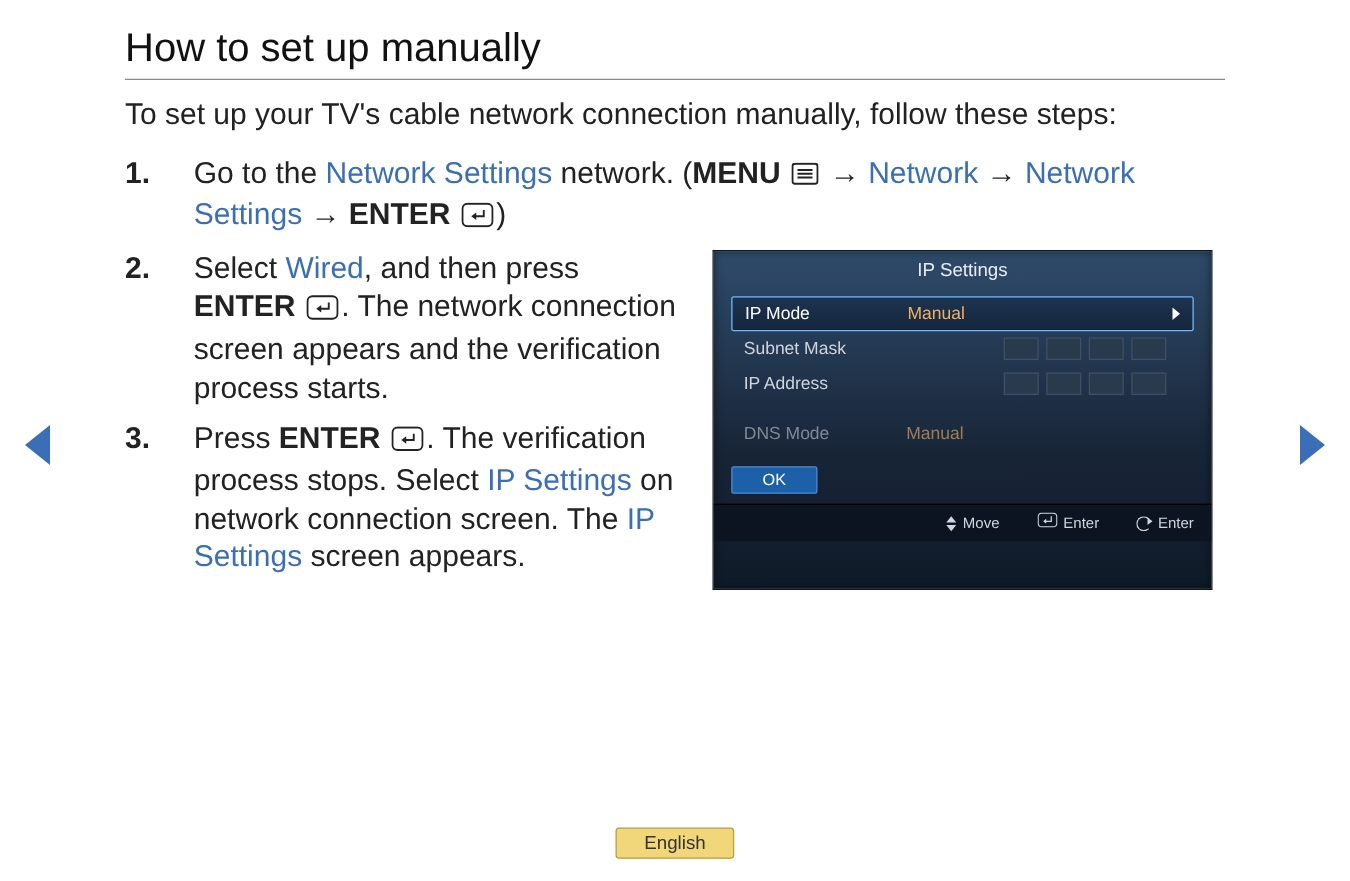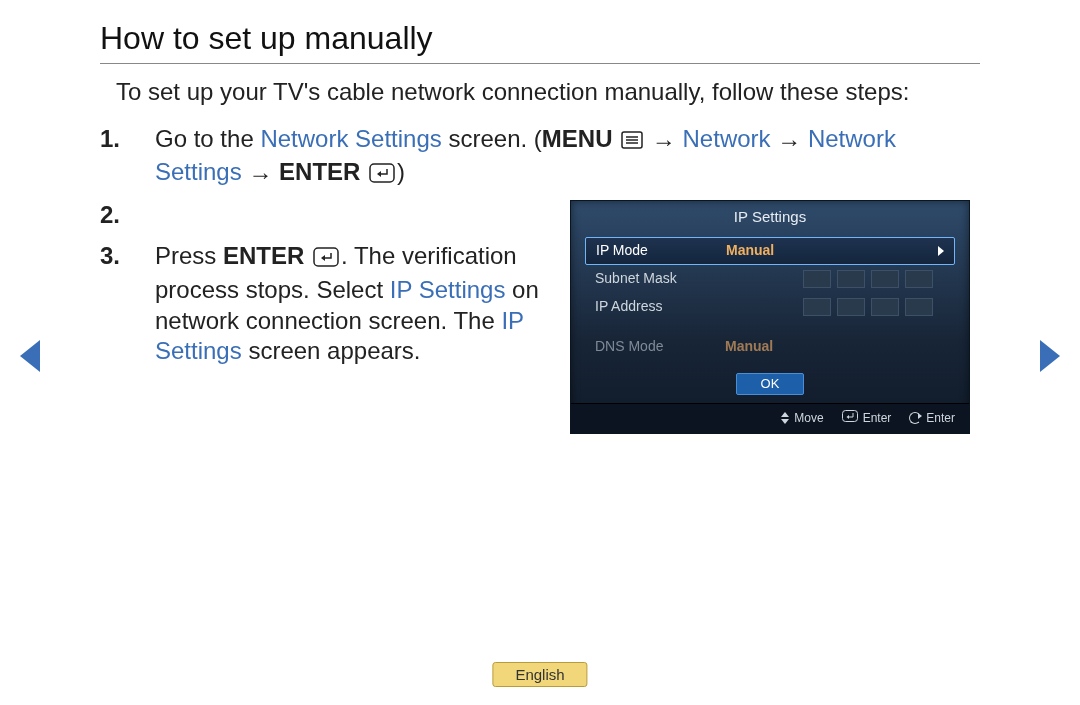--- a/index.html
+++ b/index.html
@@ -18,21 +18,21 @@
   .title {
     font-size: 32px;
     color: #111;
     padding-bottom: 6px;
     border-bottom: 1px solid #888;
     margin-bottom: 12px;
   }
   .intro {
     font-size: 24px;
     color: #222;
-    margin: 14px 0 18px 16px;
+    margin: 14px 0 18px 0;
   }
   .list {
     font-size: 24px;
     color: #222;
     line-height: 1.28;
   }
   .list-row {
     display: flex;
     margin-bottom: 10px;
   }
@@ -110,21 +110,21 @@
     font-size: 15px;
   }
   .panel-body { padding: 0 14px 0 14px; }
   .prow {
     display: flex;
     align-items: center;
     height: 28px;
     padding: 0 10px;
   }
   .prow .plabel { flex: 0 0 130px; }
-  .prow .pvalue { flex: 0 0 110px; font-weight: bold; }
+  .prow .pvalue { flex: 0 0 110px; }
   .prow.sel {
     background: linear-gradient(#1e3350, #14263d);
     border: 1px solid #6fb6ff;
     border-radius: 2px;
     color: #fff;
   }
   .prow.sel .pvalue { color: #f0b060; }
   .prow.dim { color: #7f8a95; }
   .prow.dim .pvalue { color: #b88a5a; opacity: 0.85; }
   .chev {
@@ -139,37 +139,37 @@
     gap: 6px;
     margin-left: auto;
     padding-right: 12px;
   }
   .oct {
     width: 28px; height: 18px;
     background: #2a3a4d;
     border: 1px solid #3c5068;
   }
   .gap { height: 12px; }
-  .ok-row { text-align: center; padding: 12px 0 8px 0; }
+  .ok-row { text-align: left; padding: 12px 0 8px 0; }
   .ok-btn {
     display: inline-block;
     background: #1d5fa8;
     border: 1px solid #4a8fd6;
     color: #fff;
     font-size: 13px;
     padding: 2px 24px;
     border-radius: 2px;
   }
   .panel-footer {
     background: #0b1420;
     border-top: 1px solid #000;
     display: flex;
     justify-content: flex-end;
-    align-items: center;
-    gap: 18px;
+    align-items: flex-end;
+    gap: 30px;
     padding: 6px 14px;
     font-size: 12px;
     color: #cfd6dd;
   }
   .fi { display: flex; align-items: center; gap: 5px; }
   .diamond {
     width: 10px; height: 10px;
     display: inline-block;
     position: relative;
   }
@@ -193,21 +193,21 @@
 
 <div class="content">
   <div class="title">How to set up manually</div>
   <div class="intro">To set up your TV's cable network connection manually, follow these steps:</div>
 
   <div class="list">
 
     <div class="list-row">
       <div class="num">1.</div>
       <div class="item-body">
-        <span>Go to the </span><span class="blue">Network Settings</span><span> screen. (</span><span class="bold">MENU</span>
+        <span>Go to the </span><span class="blue">Network Settings</span><span> network. (</span><span class="bold">MENU</span>
         <span class="icon-menu">
           <svg width="22" height="18">
               <rect x="1" y="1" width="20" height="16" rx="2" fill="none" stroke="#222" stroke-width="1.5"></rect>
               <line x1="5" y1="6" x2="17" y2="6" stroke="#222" stroke-width="1.5"></line>
               <line x1="5" y1="9" x2="17" y2="9" stroke="#222" stroke-width="1.5"></line>
               <line x1="5" y1="12" x2="17" y2="12" stroke="#222" stroke-width="1.5"></line>
             </svg>
         </span>
         <span> → </span><span class="blue">Network</span><span> → </span><span class="blue">Network Settings</span><span> → </span><span class="bold">ENTER</span>
         <span class="icon-enter">
@@ -218,20 +218,30 @@
             </svg>
         </span><span>)</span>
       </div>
     </div>
 
     <div class="row2">
       <div class="steps-col">
 
         <div class="list-row">
           <div class="num">2.</div>
+          <div class="item-body">
+            <span>Select </span><span class="blue">Wired</span><span>, and then press </span><span class="bold">ENTER</span>
+            <span class="icon-enter">
+              <svg width="26" height="20">
+                  <rect x="1" y="1" width="24" height="18" rx="4" fill="none" stroke="#222" stroke-width="1.5"></rect>
+                  <path d="M18 6 v5 h-8" fill="none" stroke="#222" stroke-width="1.5"></path>
+                  <path d="M12 8 l-4 3 l4 3 z" fill="#222"></path>
+                </svg>
+            </span><span>. The network connection screen appears and the verification process starts.</span>
+          </div>
         </div>
 
         <div class="list-row">
           <div class="num">3.</div>
           <div class="item-body">
             <span>Press </span><span class="bold">ENTER</span>
             <span class="icon-enter">
               <svg width="26" height="20">
                   <rect x="1" y="1" width="24" height="18" rx="4" fill="none" stroke="#222" stroke-width="1.5"></rect>
                   <path d="M18 6 v5 h-8" fill="none" stroke="#222" stroke-width="1.5"></path>

